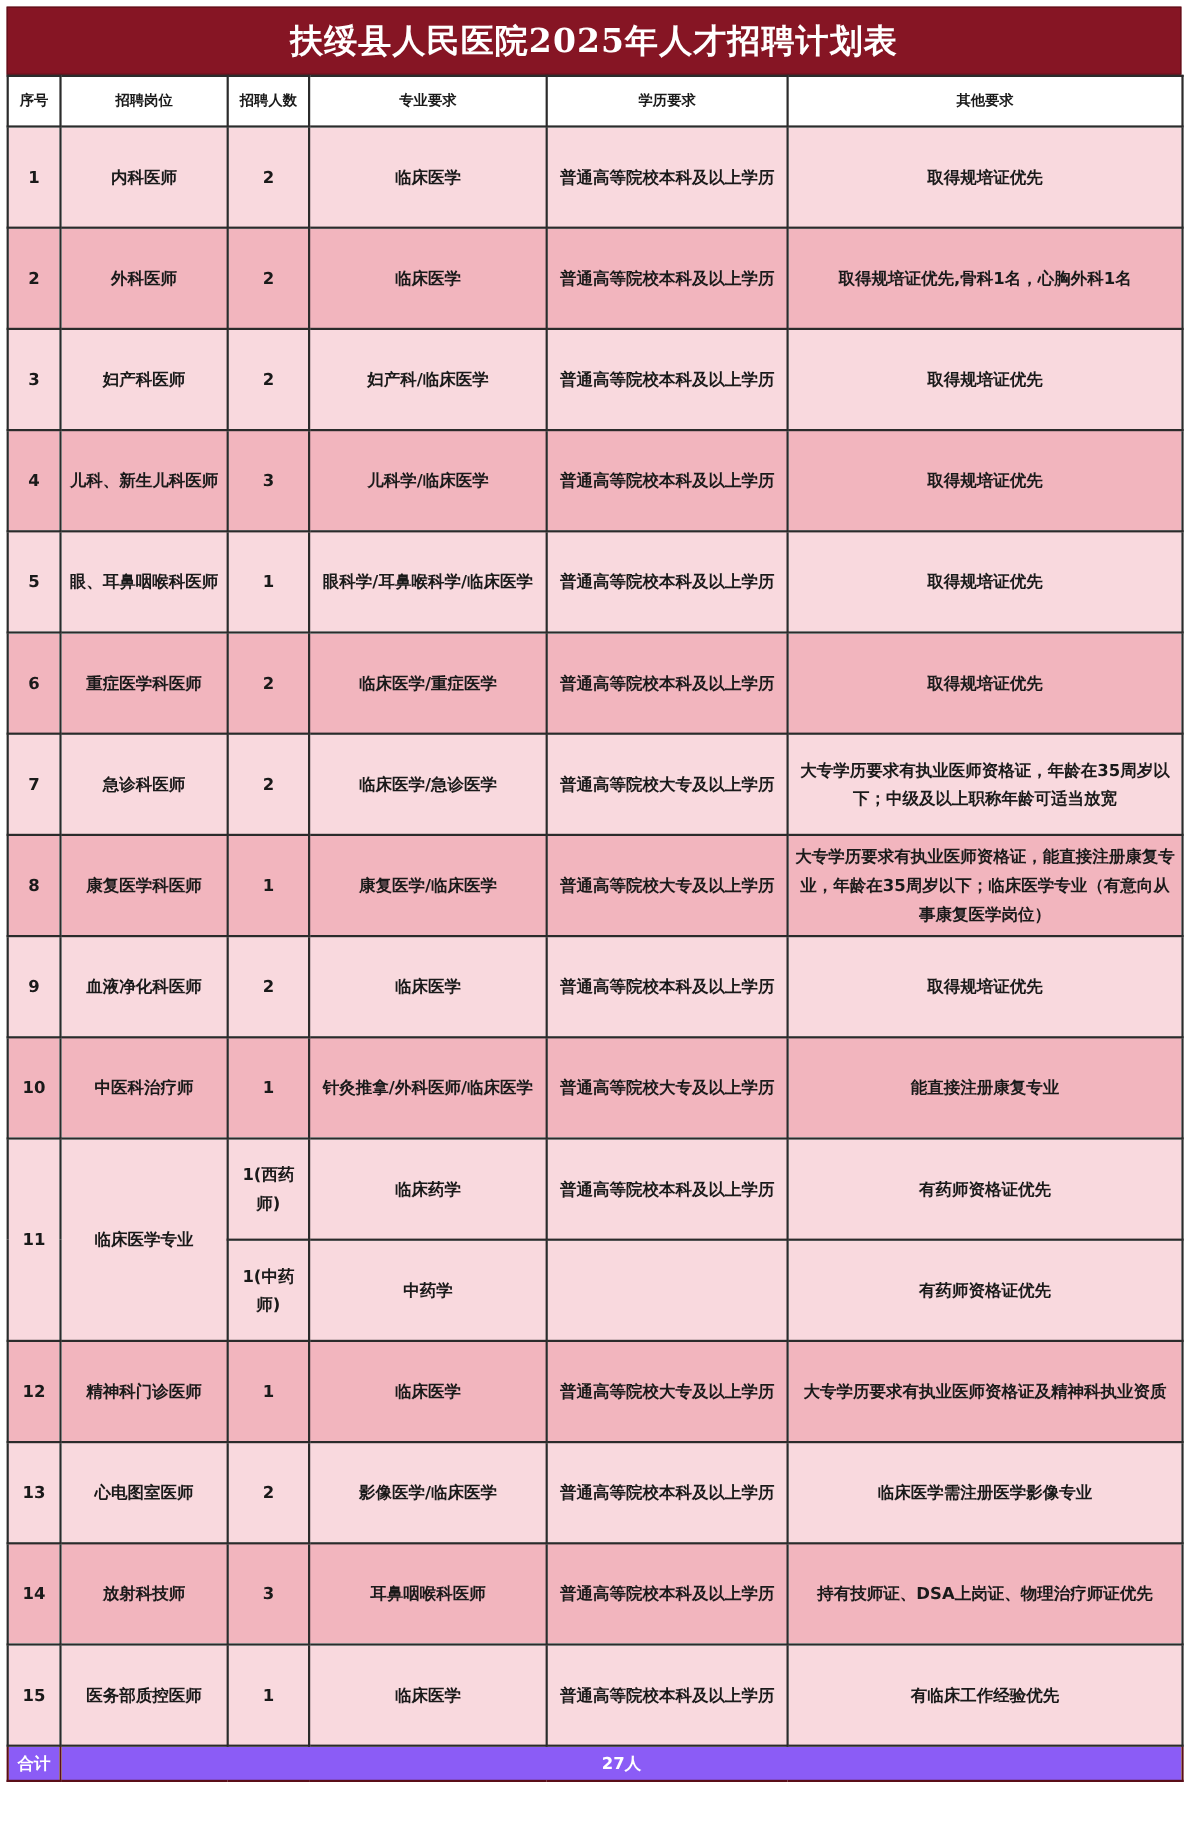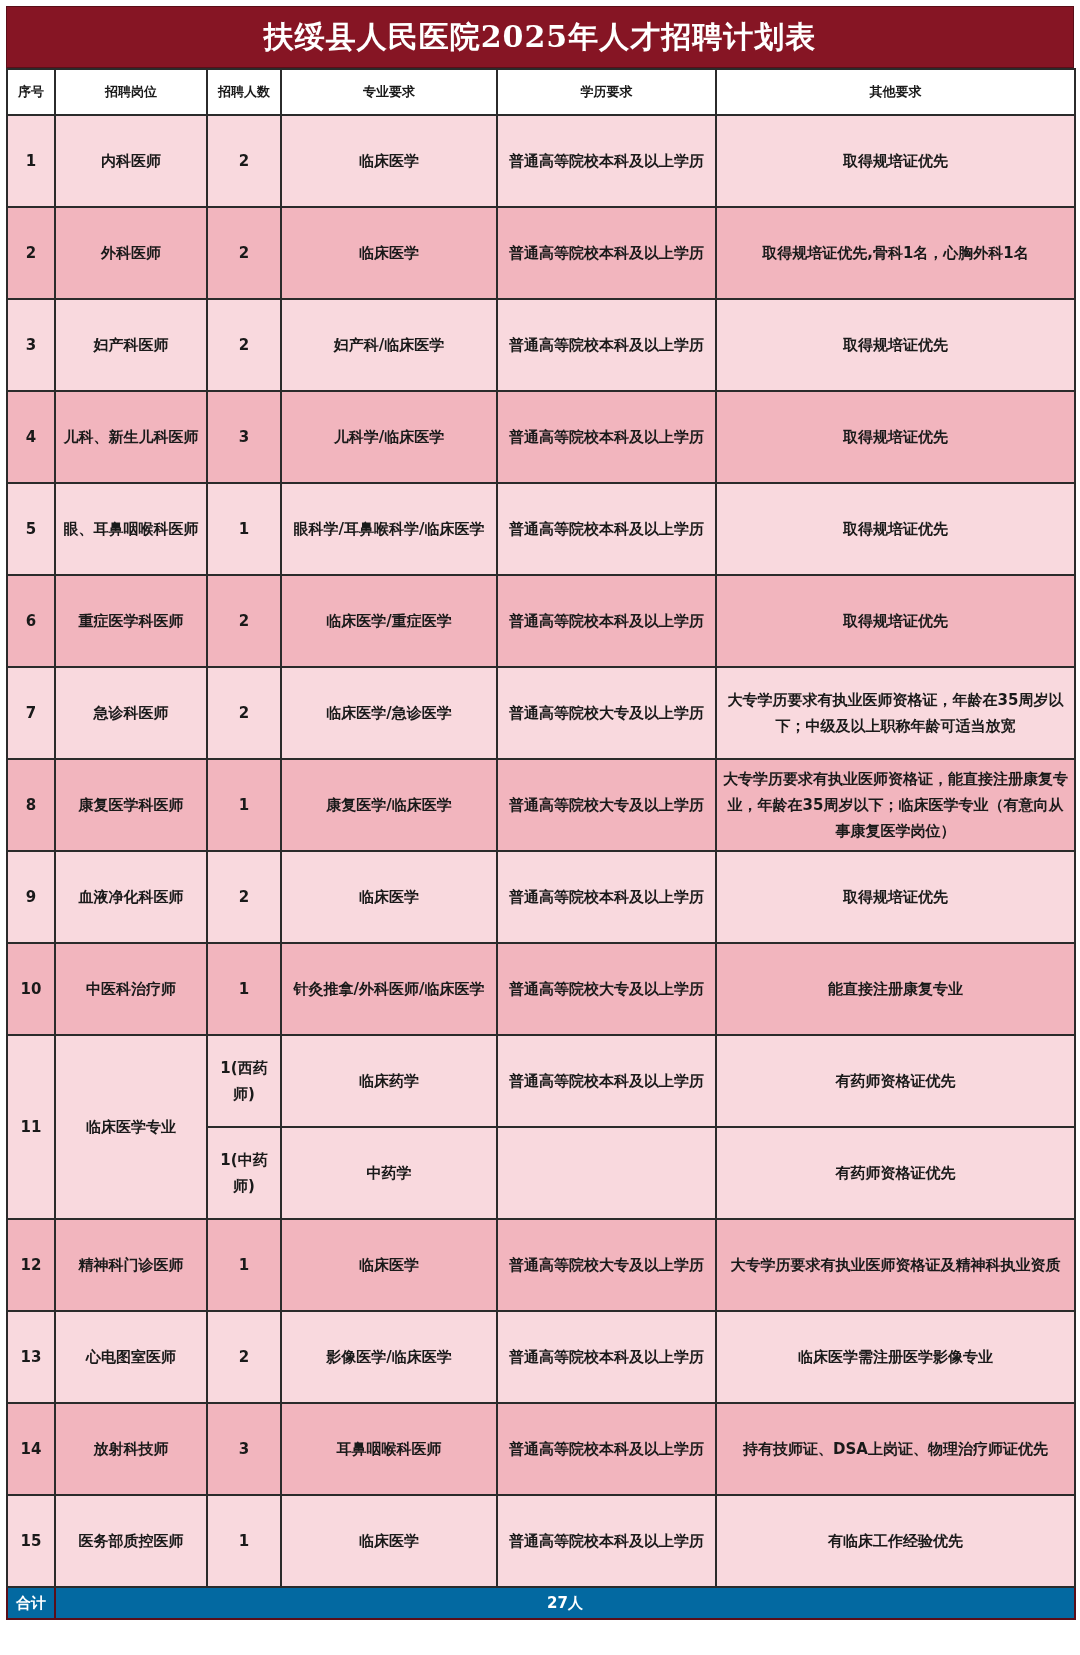--- a/index.html
+++ b/index.html
@@ -10,21 +10,21 @@
                justify-content: center; font-family: "DejaVu Serif", "Liberation Serif", serif;
                font-weight: bold; font-size: 30px; letter-spacing: 1px; border: 1px solid #5a0e18; box-sizing: border-box; }
   table { border-collapse: collapse; width: 1068px; table-layout: fixed; }
   td, th { border: 2px solid #2b2b2b; text-align: center; vertical-align: middle; font-size: 15px;
            font-weight: bold; padding: 0 4px; line-height: 26px; overflow: hidden; }
   th { background: #ffffff; height: 44px; font-size: 13px; }
   tr.light td { background: #f9d9de; }
   tr.dark td { background: #f2b5be; }
   tr.row td { height: 90px; }
   tr.sub td { height: 90px; }
-  tr.total td { background: #0369a1; color: #ffffff; height: 30px; line-height: 28px; border-color: #5a0e18; }
+  tr.total td { background: #8b5cf6; color: #ffffff; height: 30px; line-height: 28px; border-color: #5a0e18; }
   .c0 { width: 48px; } .c1 { width: 152px; } .c2 { width: 74px; } .c3 { width: 216px; }
   .c4 { width: 219px; } .c5 { width: 359px; }
   .other { padding: 0 4px; }
 </style>
 </head>
 <body>
 
 <div class="sheet">
   <div class="title-bar">扶绥县人民医院2025年人才招聘计划表</div>
   <table>

